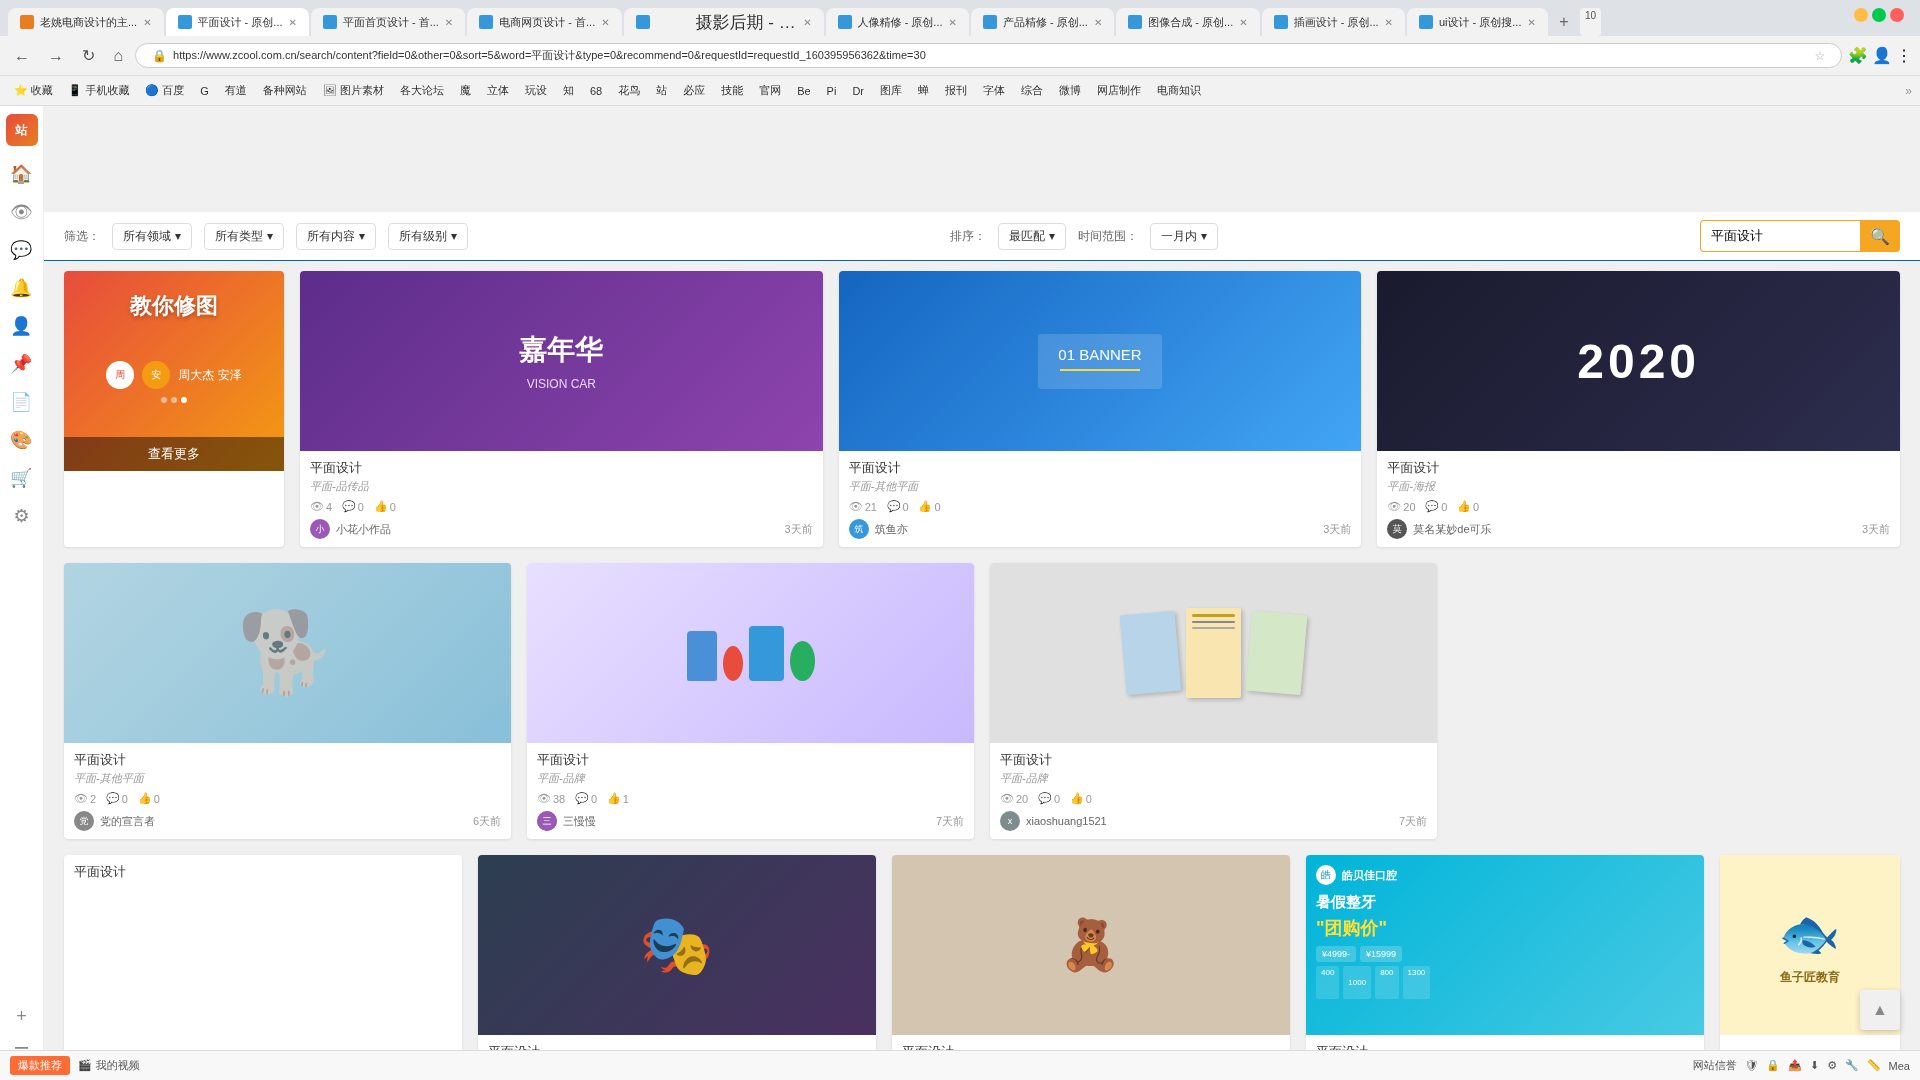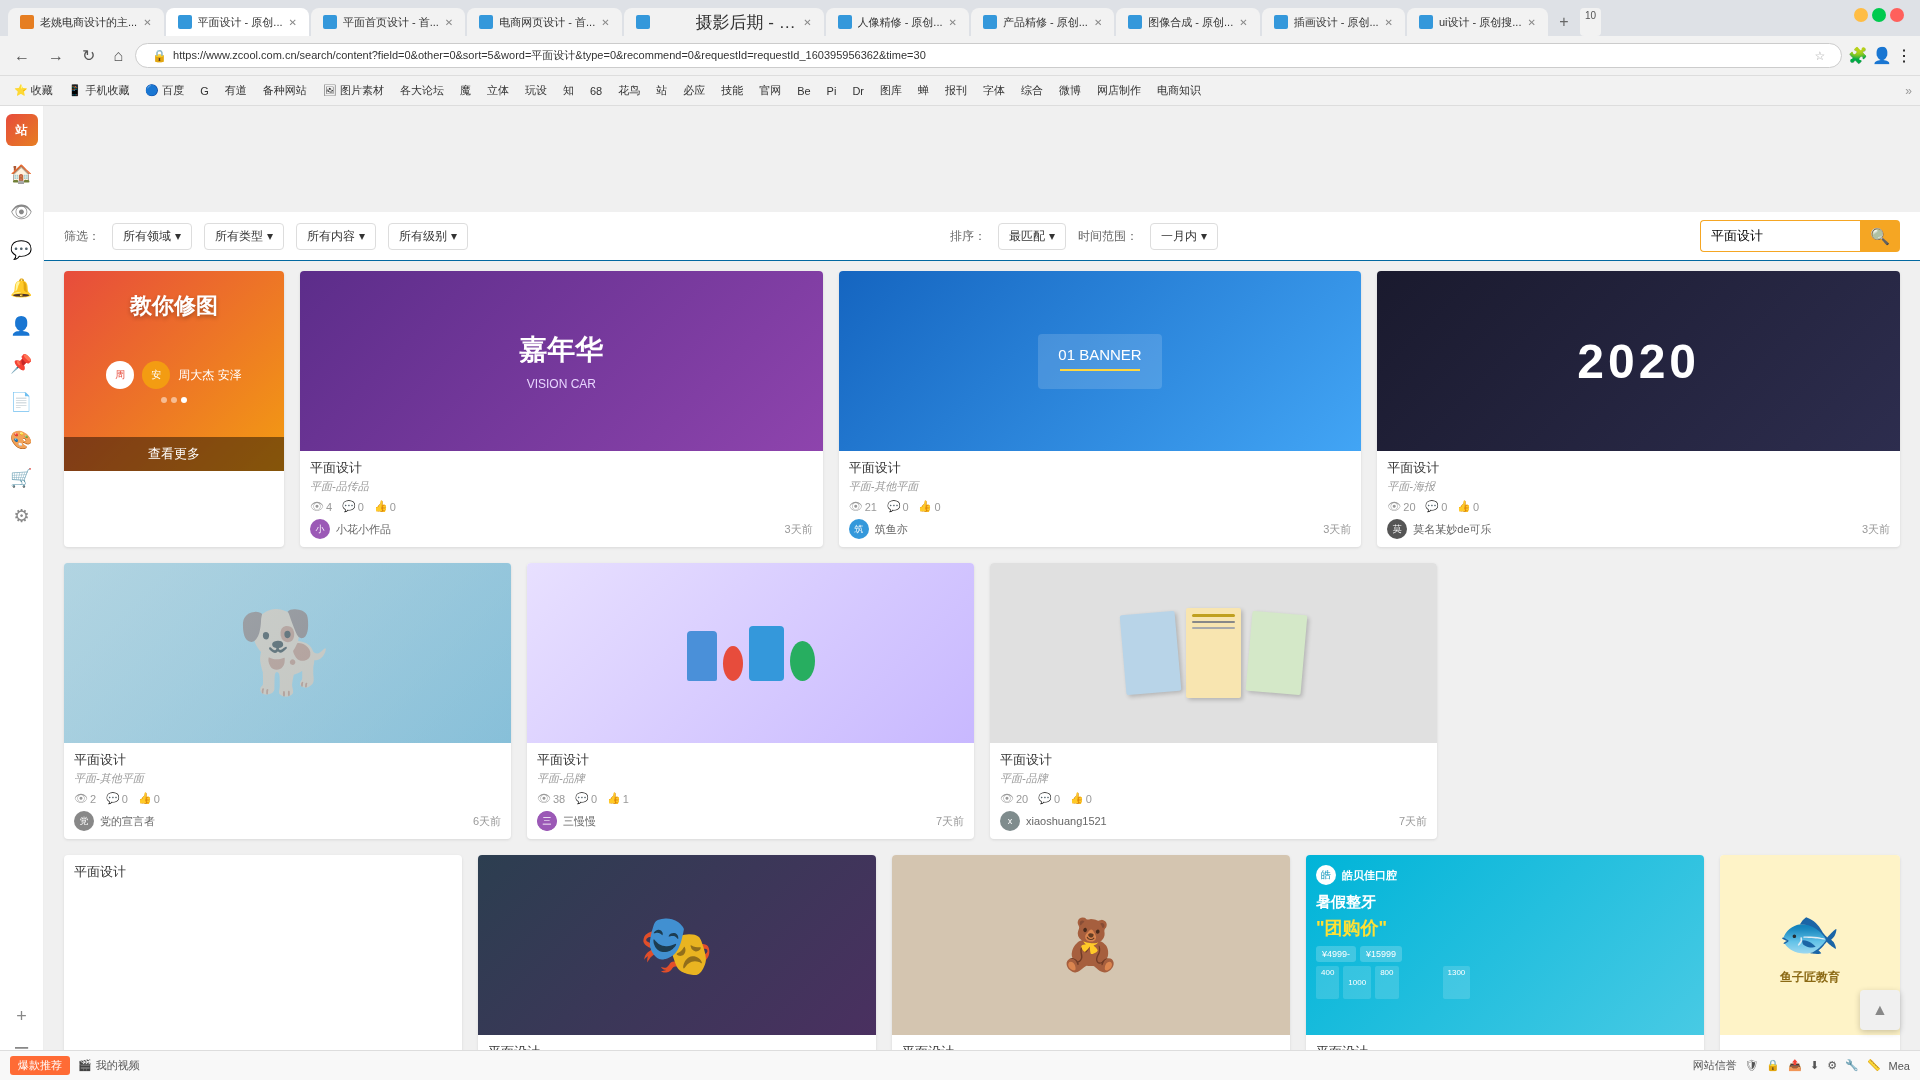--- a/index.html
+++ b/index.html
@@ -447,21 +447,21 @@
           <div style="color:#fff;font-size:15px;font-weight:bold;margin:4px 0;">暑假整牙</div>
           <div style="color:#ffe033;font-size:18px;font-weight:bold;">"团购价"</div>
           <div style="display:flex;gap:4px;margin-top:6px;">
             <div style="background:rgba(255,255,255,0.2);padding:3px 6px;border-radius:3px;color:#fff;font-size:9px;">¥4999-</div>
             <div style="background:rgba(255,255,255,0.2);padding:3px 6px;border-radius:3px;color:#fff;font-size:9px;">¥15999</div>
           </div>
           <div style="display:flex;gap:4px;margin-top:4px;">
             <div style="background:rgba(255,255,255,0.15);padding:2px 5px;border-radius:2px;color:#fff;font-size:8px;">400</div>
             <div style="background:rgba(255,255,255,0.15);padding:12px 5px;border-radius:2px;color:#fff;font-size:8px;">1000</div>
             <div style="background:rgba(255,255,255,0.15);padding:2px 5px;border-radius:2px;color:#fff;font-size:8px;">800</div>
-            <div style="background:rgba(255,255,255,0.15);padding:2px 5px;border-radius:2px;color:#fff;font-size:8px;margin-left:40px;">1300</div>
+            <div style="background:rgba(255,255,255,0.15);padding:2px 5px;border-radius:2px;color:#fff;font-size:8px;">1300</div>
           </div>
         </div>
         <div class="card-info">
           <div class="card-title">平面设计</div>
         </div>
       </div>
 
       <div class="card" style="flex:0 0 180px;">
         <div style="background:#fef3c7;height:180px;display:flex;flex-direction:column;align-items:center;justify-content:center;gap:6px;">
           <div style="font-size:50px;">🐟</div>

